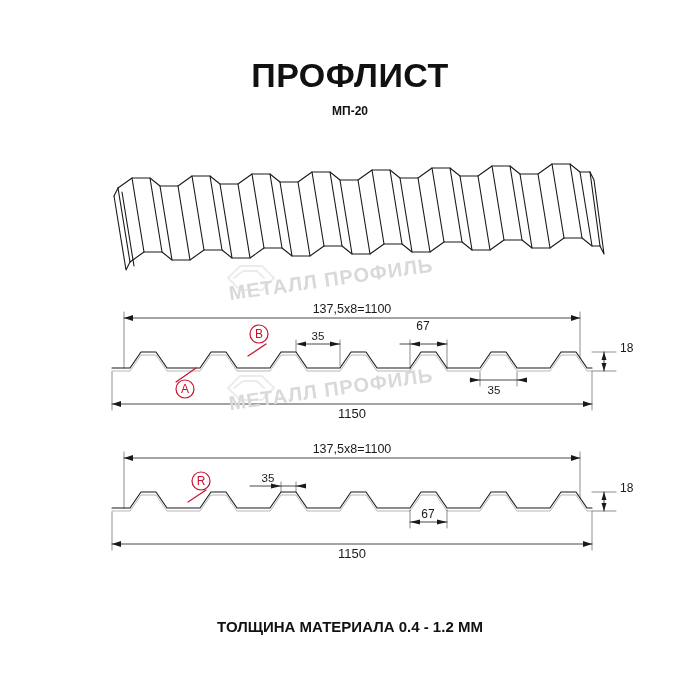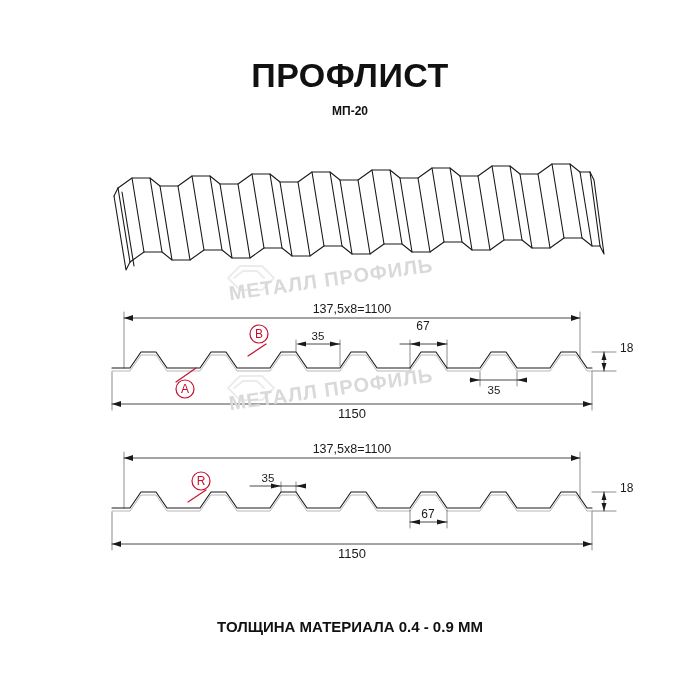--- a/index.html
+++ b/index.html
@@ -255,14 +255,14 @@
       <text x="268" y="482" font-size="11.5" text-anchor="middle">35</text>
       <text x="428" y="518" font-size="12" text-anchor="middle">67</text>
       <text x="620" y="492" font-size="12">18</text>
       <text x="201" y="485" font-size="12" text-anchor="middle" fill="#c8102e">R</text>
     </g>
   </svg>
 
   <div class="wm wm-1">МЕТАЛЛ ПРОФИЛЬ</div>
   <div class="wm wm-2">МЕТАЛЛ ПРОФИЛЬ</div>
 
-  <div class="footer">ТОЛЩИНА МАТЕРИАЛА 0.4 - 0.9 ММ</div>
+  <div class="footer">ТОЛЩИНА МАТЕРИАЛА 0.4 - 1.2 ММ</div>
 </div>
 
 </body></html>

